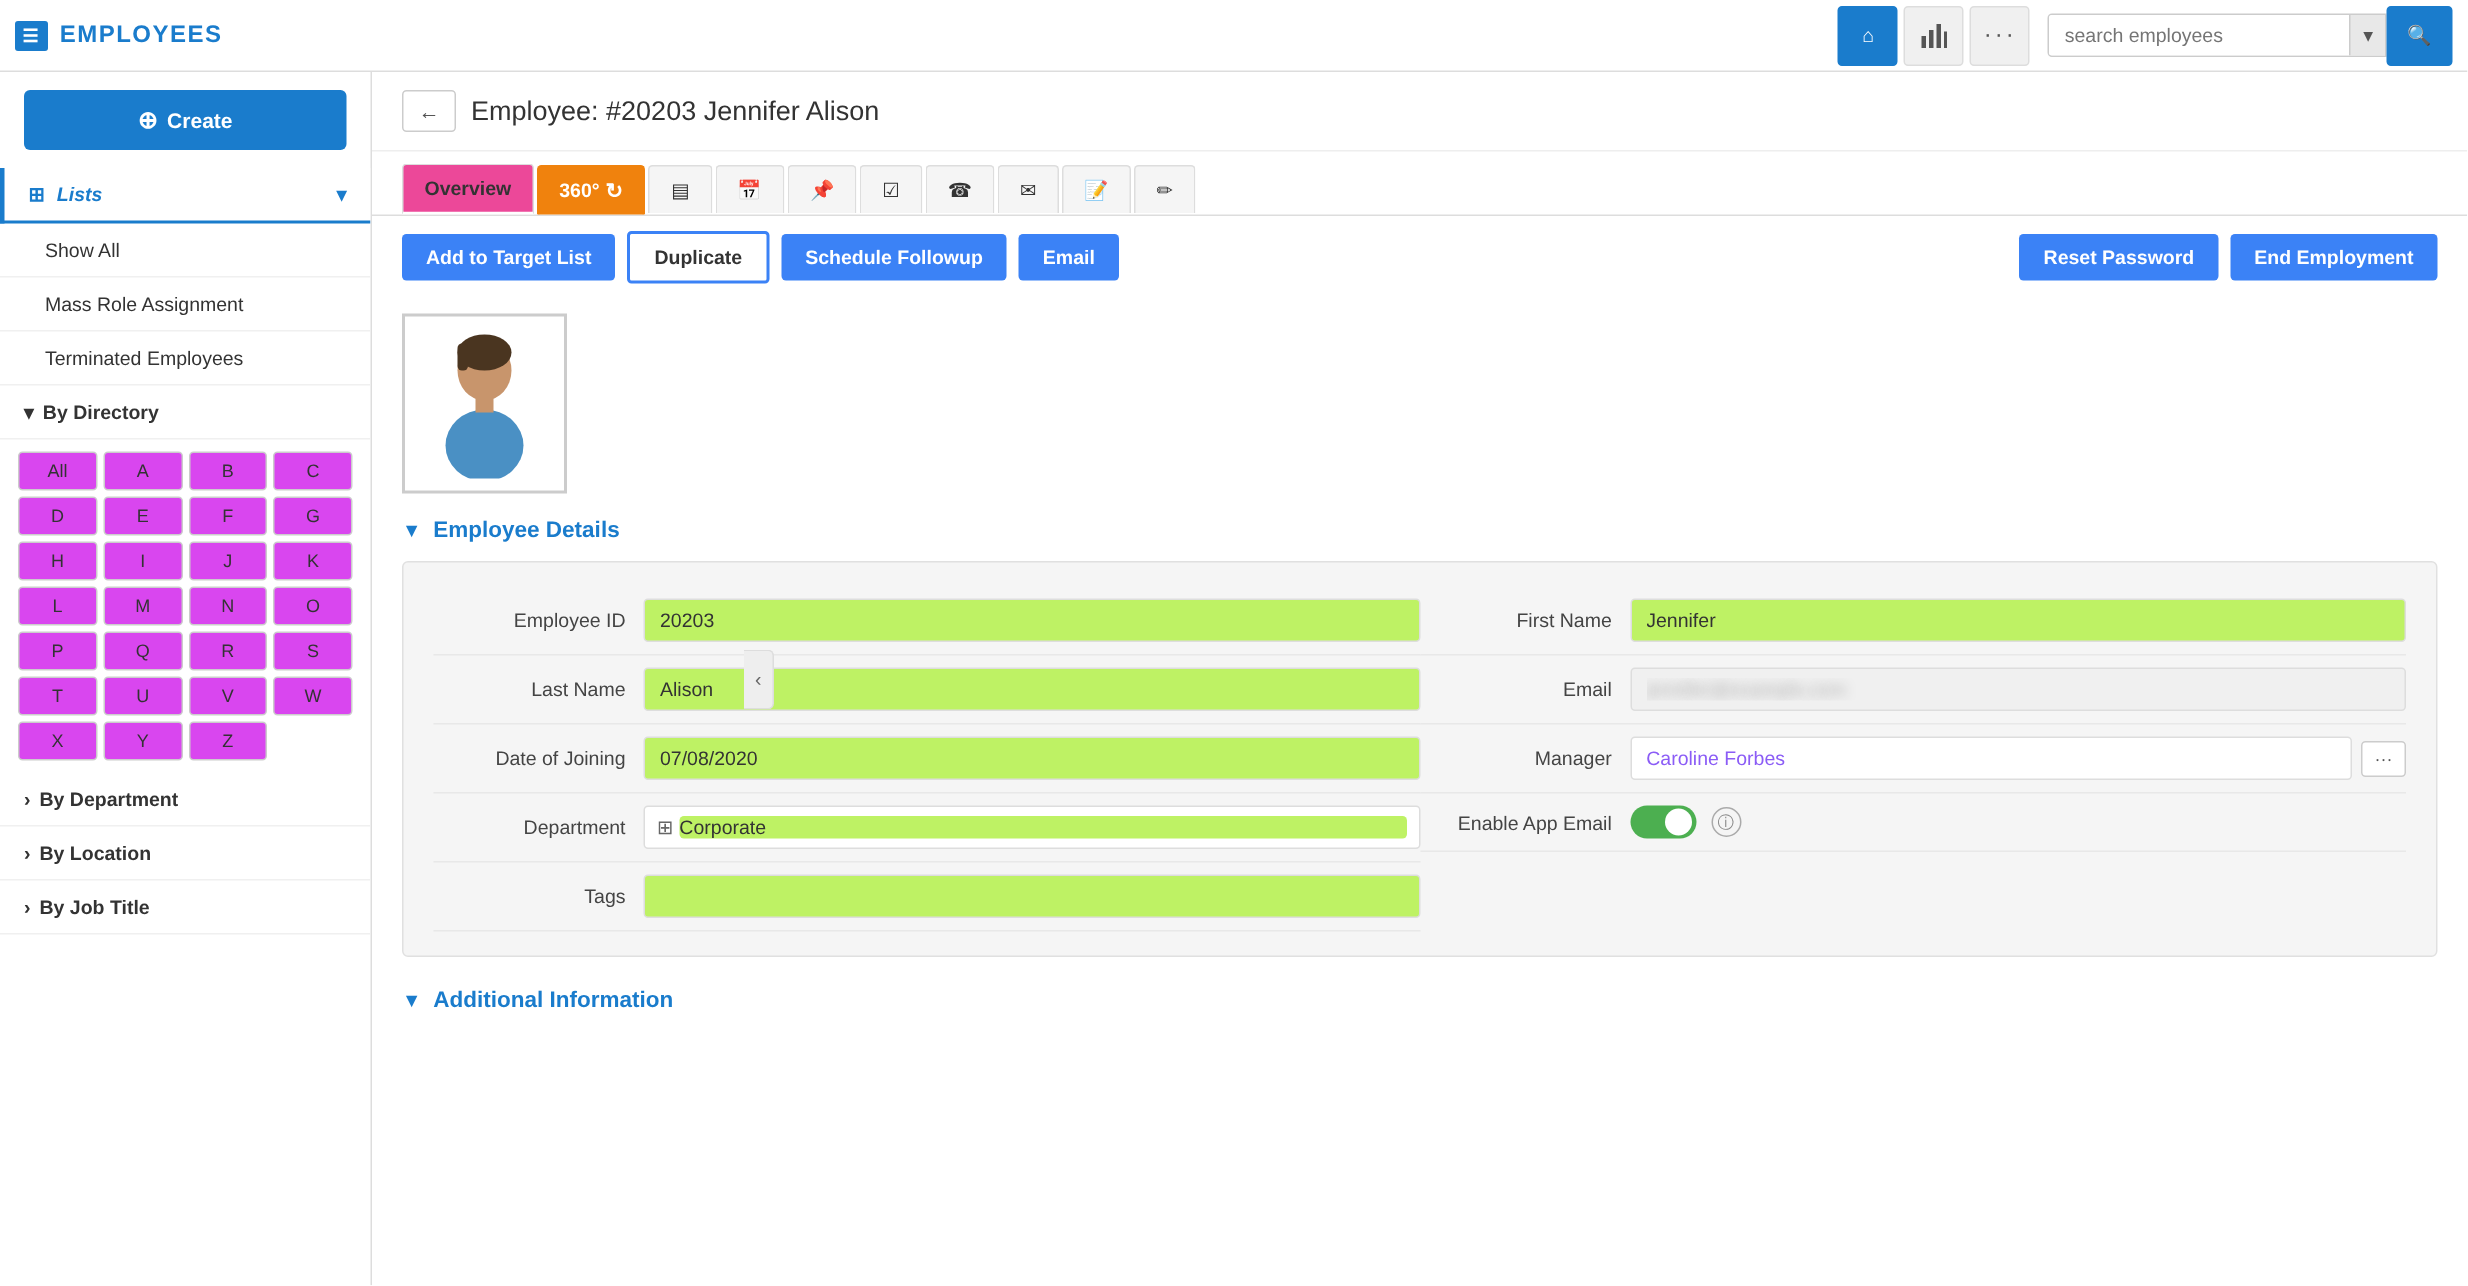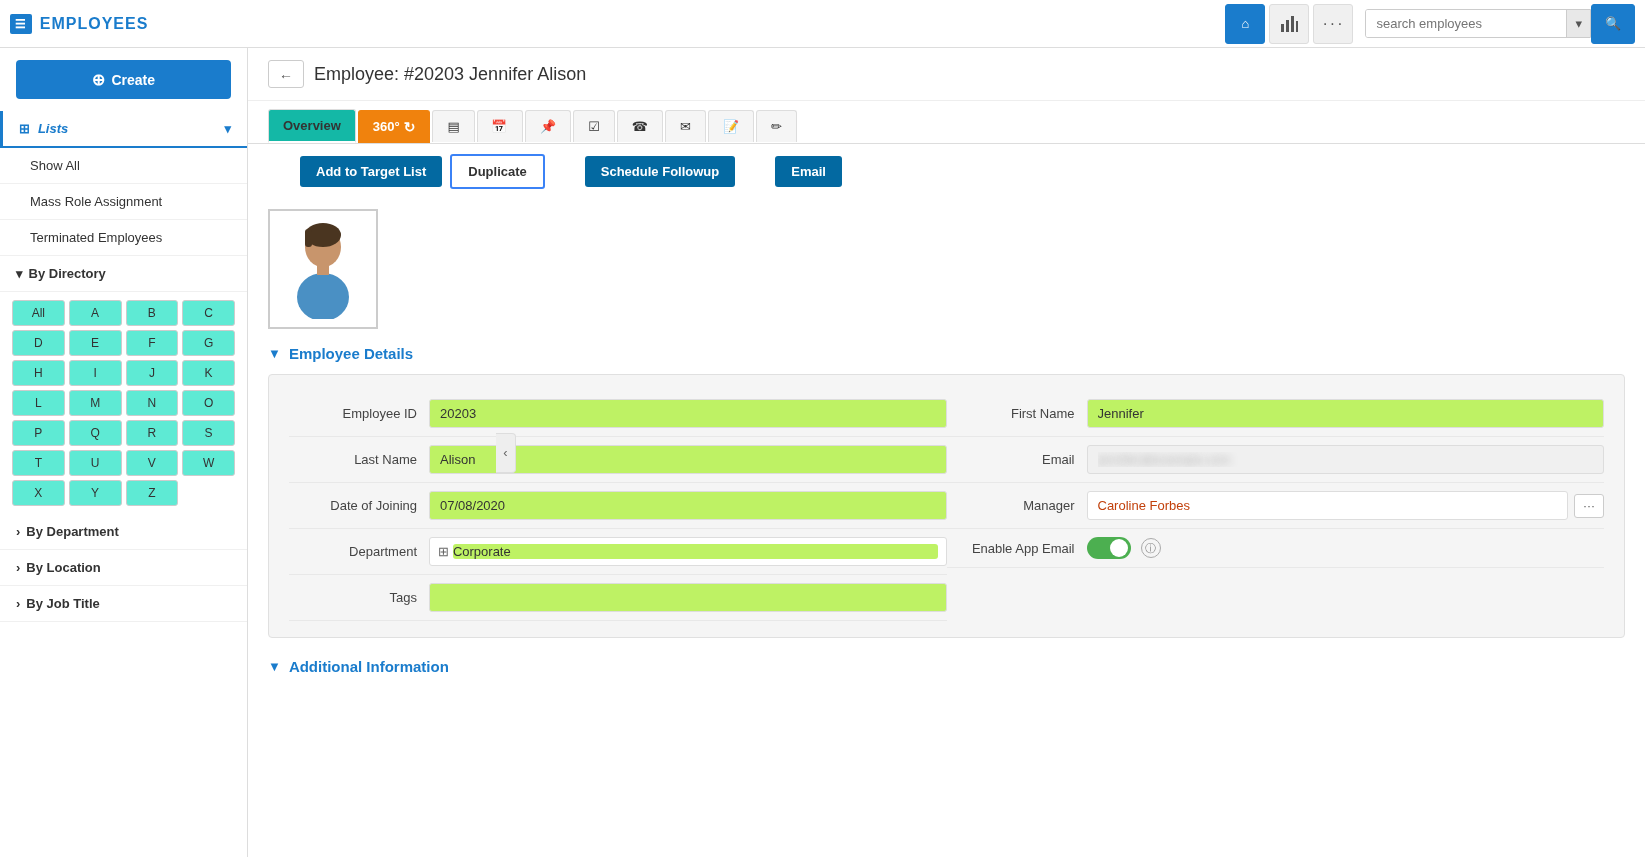--- a/index.html
+++ b/index.html
@@ -70,21 +70,21 @@
       padding: 10px 16px; cursor: pointer; font-weight: bold; color: #333;
       border-bottom: 1px solid #f0f0f0;
     }
 
     
     .directory-grid {
       display: grid; grid-template-columns: repeat(4, 1fr); gap: 4px;
       padding: 8px 12px;
     }
     .dir-btn {
-      border: 1px solid #ccc; background: #5eead4; border-radius: 3px;
+      border: 1px solid #ccc; background: #d946ef; border-radius: 3px;
       padding: 5px 4px; cursor: pointer; font-size: 12px; text-align: center;
       color: #333;
     }
 
     
     .content-area { flex: 1; overflow-y: auto; padding: 0; position: relative; }
 
     
     .page-header {
       display: flex; align-items: center; gap: 10px;
@@ -99,32 +99,32 @@
     
     .tabs-row {
       display: flex; align-items: center; gap: 0;
       padding: 8px 20px 0; border-bottom: 1px solid #ddd;
     }
     .tab-item {
       padding: 8px 14px; cursor: pointer; border: 1px solid #ddd;
       border-bottom: none; margin-right: 2px; border-radius: 3px 3px 0 0;
       background: #f5f5f5; color: #333; font-size: 13px; display: flex; align-items: center; gap: 4px;
     }
-    .tab-item.active-tab { background: #14b8a6; border-bottom: 2px solid #fff; color: #333; font-weight: bold; }
+    .tab-item.active-tab { background: #ec4899; border-bottom: 2px solid #fff; color: #333; font-weight: bold; }
     .tab-item.orange-tab { background: #f0820d; color: #fff; border-color: #f0820d; font-weight: bold; }
 
     
     .action-bar {
       display: flex; align-items: center; padding: 10px 20px; gap: 8px;
     }
     .action-btn {
       padding: 8px 16px; border: none; border-radius: 3px; cursor: pointer;
       font-size: 13px; font-weight: bold;
     }
-    .action-btn.blue { background: #0369a1; color: #fff; margin-left: 32px; }
+    .action-btn.blue { background: #3b82f6; color: #fff; }
     .action-btn.white { background: #fff; color: #333; border: 2px solid #3b82f6; }
     .action-bar-right { margin-left: auto; display: flex; gap: 8px; }
 
     
     .collapse-sidebar-btn {
       position: absolute; top: 50%; left: 248px; transform: translateY(-50%);
       width: 20px; height: 40px; background: #eee; border: 1px solid #ddd;
       border-left: none; cursor: pointer; display: flex; align-items: center; justify-content: center;
       border-radius: 0 4px 4px 0; z-index: 10; color: #666;
     }
@@ -166,21 +166,21 @@
       padding: 6px 10px; font-size: 13px; color: #333; outline: none;
     }
     .form-input.blurred { color: transparent; text-shadow: 0 0 8px rgba(0,0,0,0.3); background: #f0f0f0; }
     .dept-icon { color: #666; margin-right: 4px; }
     .manager-field {
       display: flex; align-items: center; gap: 6px;
       flex: 1;
     }
     .manager-input {
       flex: 1; background: #fff; border: 1px solid #ddd; border-radius: 3px;
-      padding: 6px 10px; font-size: 13px; color: #c2410c;
+      padding: 6px 10px; font-size: 13px; color: #8b5cf6;
     }
     .manager-browse-btn {
       border: 1px solid #ccc; background: #fff; border-radius: 3px;
       padding: 4px 8px; cursor: pointer; font-size: 12px; color: #555;
     }
 
     
     .toggle-wrapper { display: flex; align-items: center; gap: 10px; }
     .toggle {
       width: 44px; height: 22px; background: #4CAF50; border-radius: 11px;
@@ -349,20 +349,24 @@
         <div class="tab-item">
           <span>✏</span>
         </div>
       </div>
 
       <div class="action-bar">
         <button class="action-btn blue">Add to Target List</button>
         <button class="action-btn white">Duplicate</button>
         <button class="action-btn blue">Schedule Followup</button>
         <button class="action-btn blue">Email</button>
+        <div class="action-bar-right">
+          <button class="action-btn blue">Reset Password</button>
+          <button class="action-btn blue">End Employment</button>
+        </div>
       </div>
 
       <div class="employee-section">
 
         <div class="avatar-box">
 
           <svg width="80" height="100" viewBox="0 0 80 100" fill="none" xmlns="http://www.w3.org/2000/svg">
 
             <ellipse cx="40" cy="28" rx="18" ry="20" fill="#c8956c"></ellipse>
 

